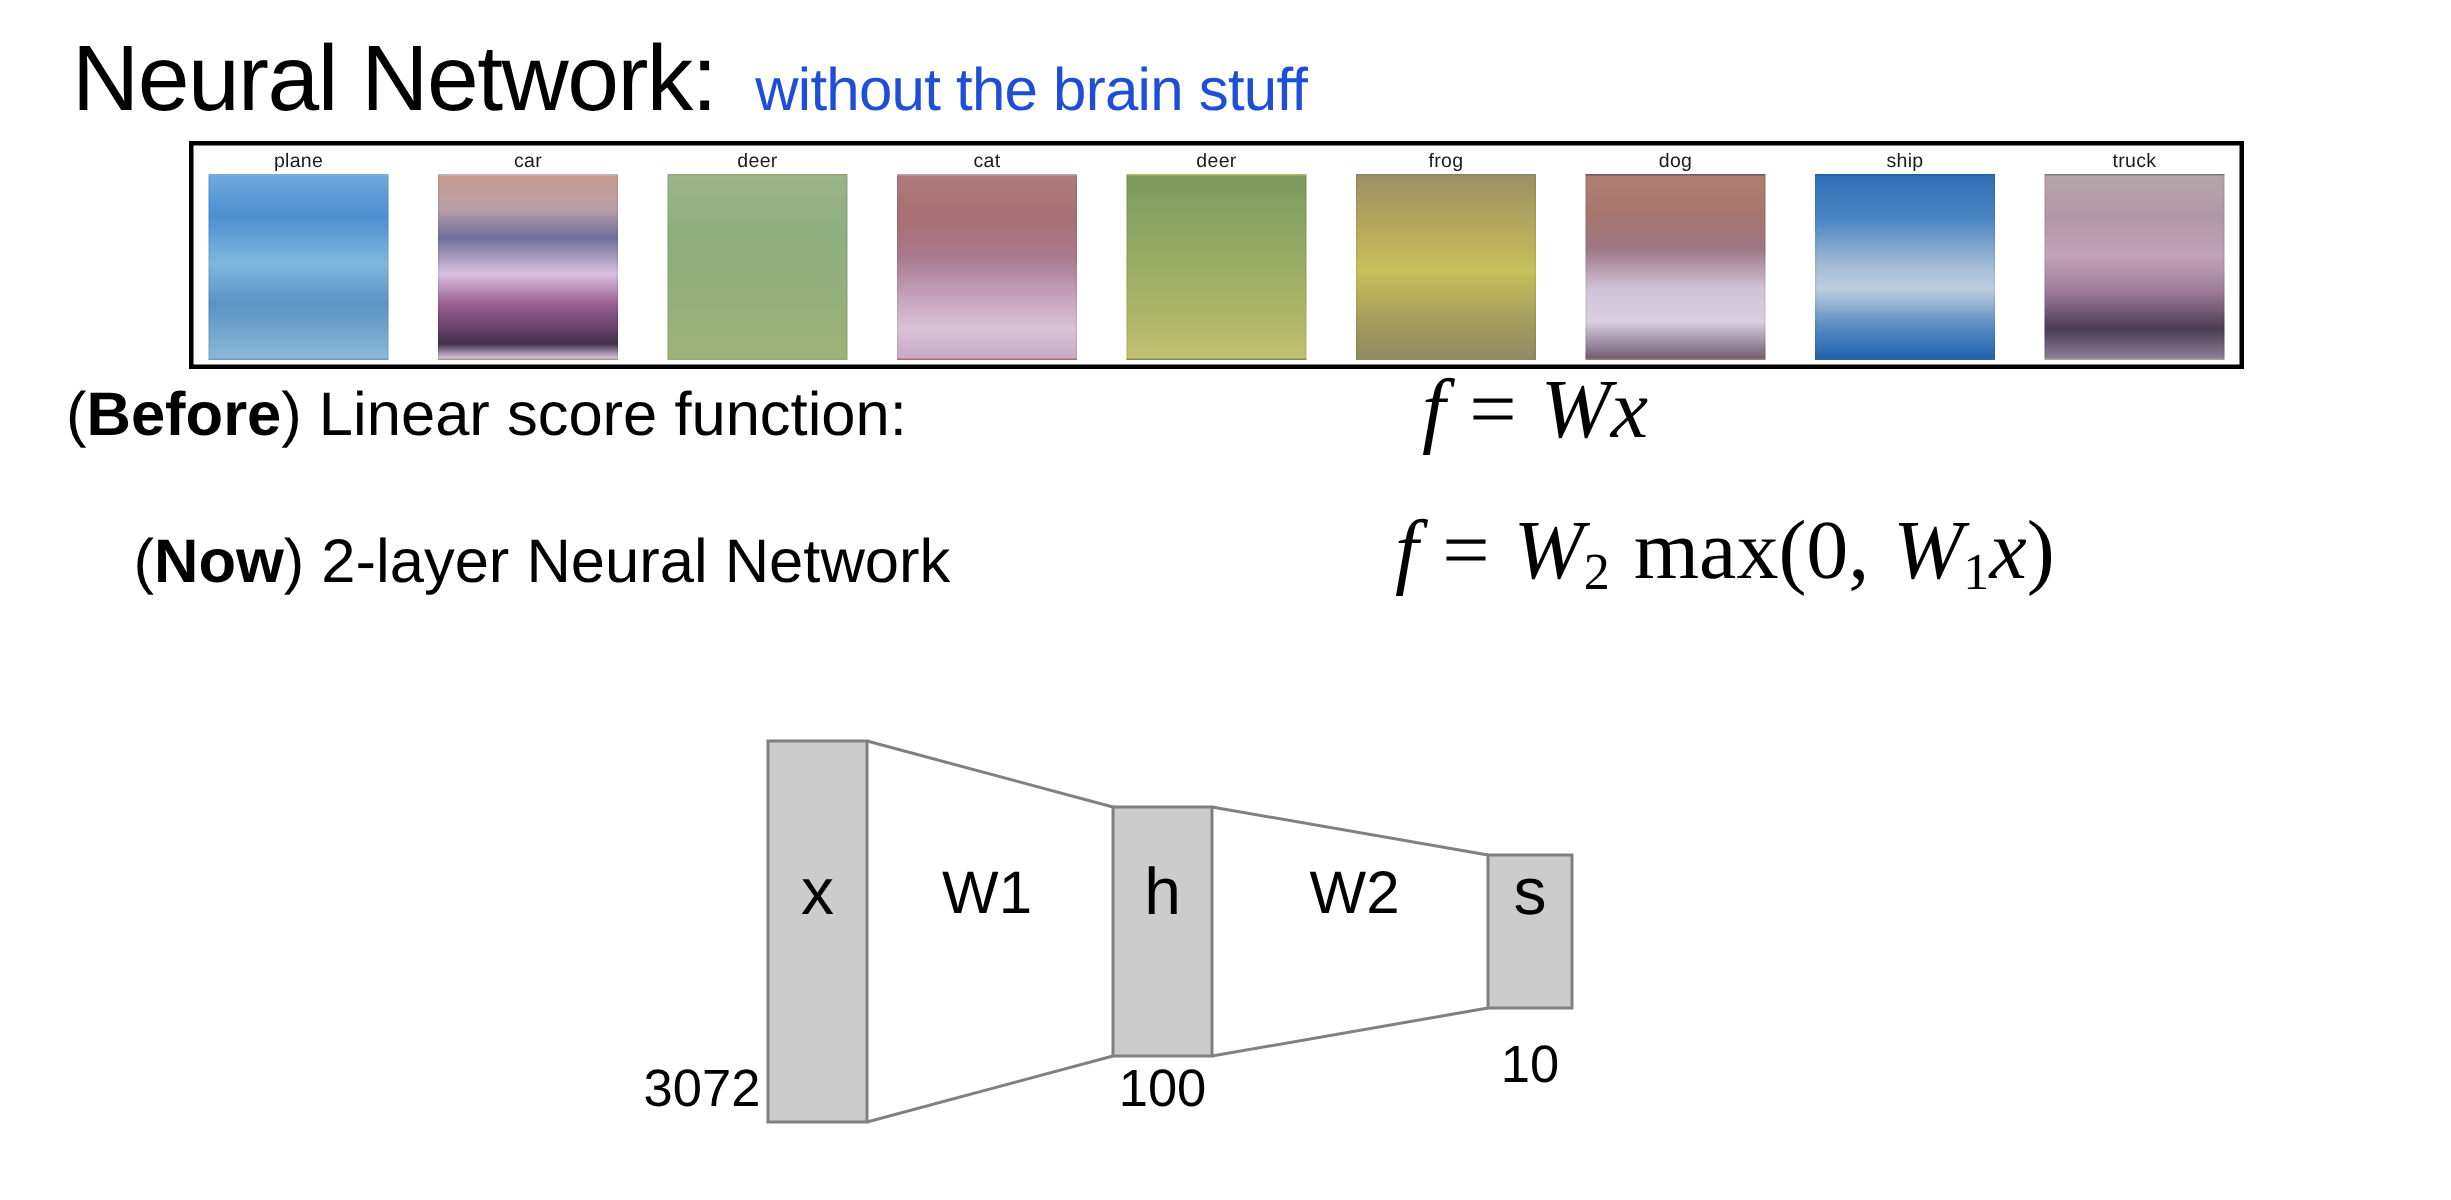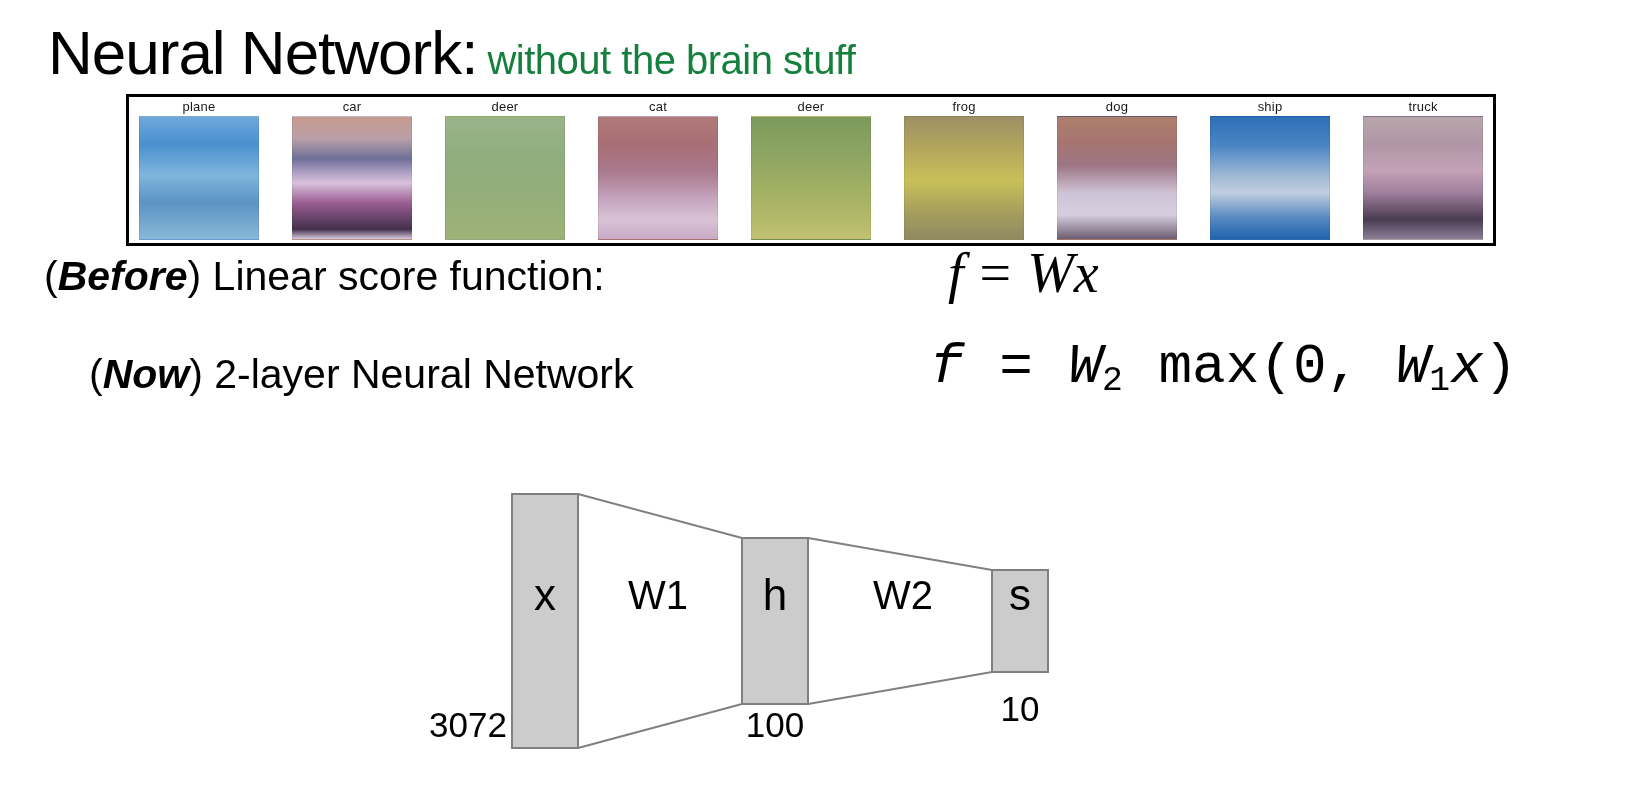--- a/index.html
+++ b/index.html
@@ -29,22 +29,22 @@
     font-size: 62px;
     line-height: 62px;
     letter-spacing: -1px;
     color: #000;
   }
   #title-sub {
     font-family: "Liberation Sans", sans-serif;
     font-size: 40px;
     line-height: 40px;
     letter-spacing: -0.5px;
-    color: #15803d;
-    margin-left: 10px;
+    color: #1d4ed8;
+    margin-left: 26px;
   }
 
   
   #template-strip {
     position: absolute;
     left: 126px;
     top: 94px;
     width: 1370px;
     height: 152px;
     background: #ffffff;
@@ -85,42 +85,41 @@
     position: absolute;
     font-family: "Liberation Sans", sans-serif;
     font-size: 41px;
     line-height: 48px;
     color: #000;
     white-space: nowrap;
     z-index: 3;
   }
   #row-before { left: 44px; top: 252px; }
   #row-now    { left: 52px; top: 350px; margin-left: 37px; }
-  .copy-row b { font-weight: bold; font-style: italic; }
+  .copy-row b { font-weight: bold; }
 
   
   .formula {
     position: absolute;
     font-family: "Liberation Serif", "DejaVu Serif", serif;
     color: #000;
     white-space: nowrap;
     z-index: 3;
   }
   #formula-before {
     left: 948px;
     top: 243px;
     font-size: 56px;
     line-height: 60px;
   }
   #formula-now {
     left: 930px;
     top: 337px;
     font-size: 56px;
     line-height: 60px;
-    font-family: Liberation Mono, monospace;
   }
   .mi { font-style: italic; }
   .mop { font-style: normal; }
   .msub {
     font-style: normal;
     font-size: 0.62em;
     vertical-align: -0.22em;
     letter-spacing: 0;
   }
   .mthin { letter-spacing: 2px; }

